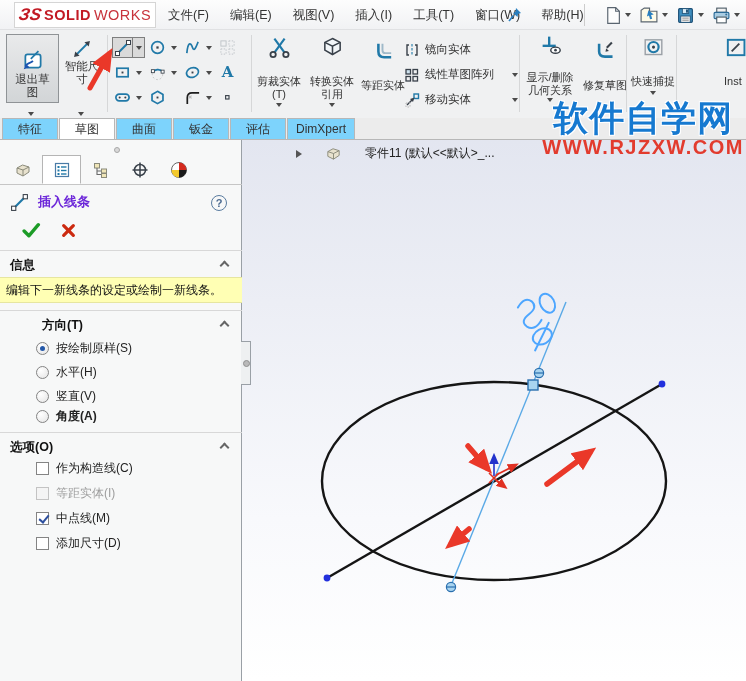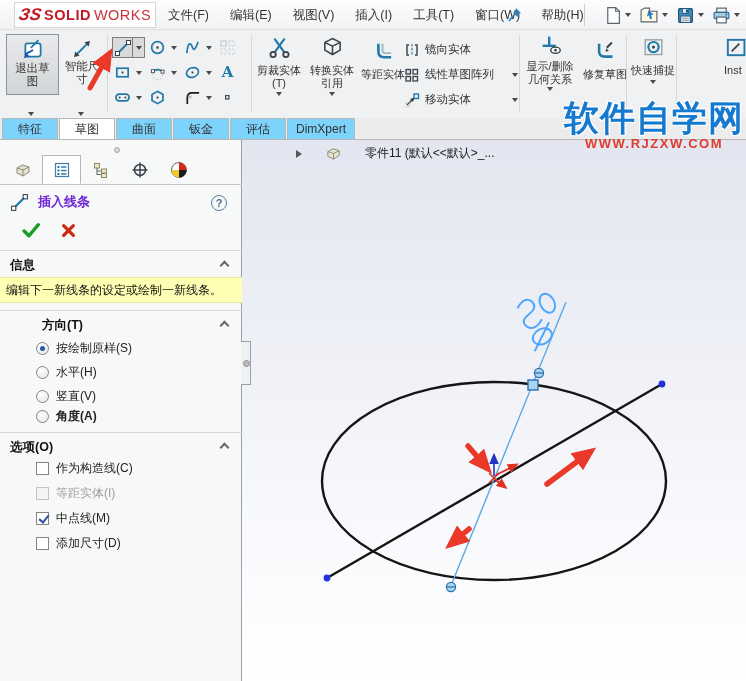--- a/index.html
+++ b/index.html
@@ -25,21 +25,21 @@
 .bigbtn{position:absolute;display:flex;flex-direction:column;align-items:center;text-align:center;font-size:11.5px;line-height:13px;color:#333;}
 .bigbtn.pressed{border:1px solid #8f9396;background:linear-gradient(#e9eaeb,#d2d5d7);}
 .bigdd{position:absolute;}
 .sgrid{position:absolute;left:112px;top:5px;display:grid;grid-template-columns:35px 35px 35px 28px;grid-auto-rows:25px;align-items:center;}
 .scell{display:flex;align-items:center;}
 .tool{width:21px;height:21px;display:flex;align-items:center;justify-content:center;}
 .ddbox{width:12px;height:21px;display:flex;align-items:center;justify-content:center;}
 .tool.sel,.ddbox.sel{background:#dadada;border:1px solid #7e7e7e;}
 .ddbox.sel{border-left:none;}
 .tbtn{position:absolute;top:6px;display:flex;flex-direction:column;align-items:center;text-align:center;font-size:11px;line-height:12.5px;color:#333;}
-.tbtn .lbl{margin-top:5px;}
+.tbtn .lbl{margin-top:16px;}
 .mcol{position:absolute;left:404px;top:7px;width:112px;}
 .mrow{height:25px;display:flex;align-items:center;gap:5px;font-size:11.5px;color:#333;position:relative;}
 .mrow .mdd{position:absolute;right:-2px;}
 .serifA{font-family:"DejaVu Serif","Liberation Serif",serif;font-weight:bold;font-size:15px;color:#2079a8;line-height:17px;}
 
 .tabbar{position:absolute;left:0;top:118px;width:746px;height:22px;background:#ececec;border-bottom:1px solid #b7b7b7;display:flex;align-items:stretch;padding-left:2px;z-index:9;}
 .tab{min-width:56px;padding:0 8px;display:flex;align-items:center;justify-content:center;font-size:12px;color:#333;background:#7dd3fc;border:1px solid #b7b7b7;border-bottom:none;margin-right:1px;}
 .tab.active{background:#fff;font-weight:normal;}
 
 .panel{position:absolute;left:0;top:140px;width:242px;height:541px;background:#f7f8f8;border-right:1px solid #9aa0a6;z-index:5;}
@@ -65,21 +65,21 @@
 .splitter{position:absolute;left:241px;top:341px;width:10px;height:44px;background:#eef0f1;border:1px solid #9aa0a6;border-left:none;z-index:6;}
 .splitter::after{content:"";position:absolute;left:2px;top:18px;width:5px;height:5px;border-radius:50%;background:#b9b9b9;border:1px solid #8f8f8f;}
 
 .viewport{position:absolute;left:242px;top:140px;width:504px;height:541px;background:linear-gradient(180deg,#e3e6f0 0%,#ecEEf5 30%,#f8f9fc 70%,#ffffff 100%);}
 .docrow{position:absolute;left:10px;top:5px;display:flex;align-items:center;gap:23px;font-size:12px;color:#222;margin-left:44px;}
 .tri{width:0;height:0;border-top:4px solid transparent;border-bottom:4px solid transparent;border-left:6px solid #555;}
 .sketch{position:absolute;left:0;top:0;}
 
 .watermark{position:absolute;right:2px;top:100px;z-index:50;text-align:center;line-height:1;}
 .wm1{font-size:35px;font-weight:bold;color:#1679d0;letter-spacing:1px;text-shadow:1px 1px 0 #fff,-1px -1px 0 #fff,1px -1px 0 #fff,-1px 1px 0 #fff;}
-.wm2{font-size:13px;font-weight:bold;color:#e23b2e;letter-spacing:1.5px;margin-top:2px;}
+.wm2{font-size:20px;font-weight:bold;color:#e23b2e;letter-spacing:1.5px;margin-top:2px;}
 .tb-arrow{position:absolute;left:80px;top:38px;z-index:60;}
 .taskpane{position:absolute;right:6px;top:119px;display:flex;align-items:center;gap:4px;z-index:8;}
 </style>
 </head>
 <body>
 
 <div class="menubar">
   <div class="logo">
     <span class="logo-mark">ЗS</span>
     <span class="logo-bold">SOLID</span>
@@ -133,21 +133,21 @@
           <rect x="2" y="6" width="14" height="6" rx="1" fill="#a9cce2" stroke="#2a6a97" stroke-width="1.1"></rect>
           <rect x="4.5" y="10.5" width="9" height="5.5" fill="#fff" stroke="#44545f" stroke-width="1"></rect>
           <circle cx="13.5" cy="8" r=".9" fill="#2a6a97"></circle>
         </svg>
       <span class="dd"></span>
     </span>
   </div>
 </div>
 
 <div class="ribbon">
-  <div class="bigbtn pressed" style="left:6px;top:4px;width:53px;height:61px;padding-top:3px;">
+  <div class="bigbtn pressed" style="left:6px;top:4px;width:53px;height:69px;padding-top:14px;">
     <svg viewBox="0 0 22 22" width="24" height="24">
         <rect x="4" y="5" width="14" height="12" rx="2" fill="#fff" stroke="#2079a8" stroke-width="1.6"></rect>
         <path d="M16 2 L9 9" stroke="#2079a8" stroke-width="1.6"></path>
         <path d="M11 11 C7 14 5 13 4 16" stroke="#1b55b0" stroke-width="1.8" fill="none"></path>
         <path d="M2.5 18.5 L8 17 L4.5 13.5 Z" fill="#1b55b0"></path>
       </svg>
     <span class="lbl" style="width:42px;">退出草图</span>
   </div>
   <span class="dd bigdd" style="left:28px;top:82px;"></span>
   <div class="bigbtn" style="left:60px;top:4px;width:44px;padding-top:4px;">

